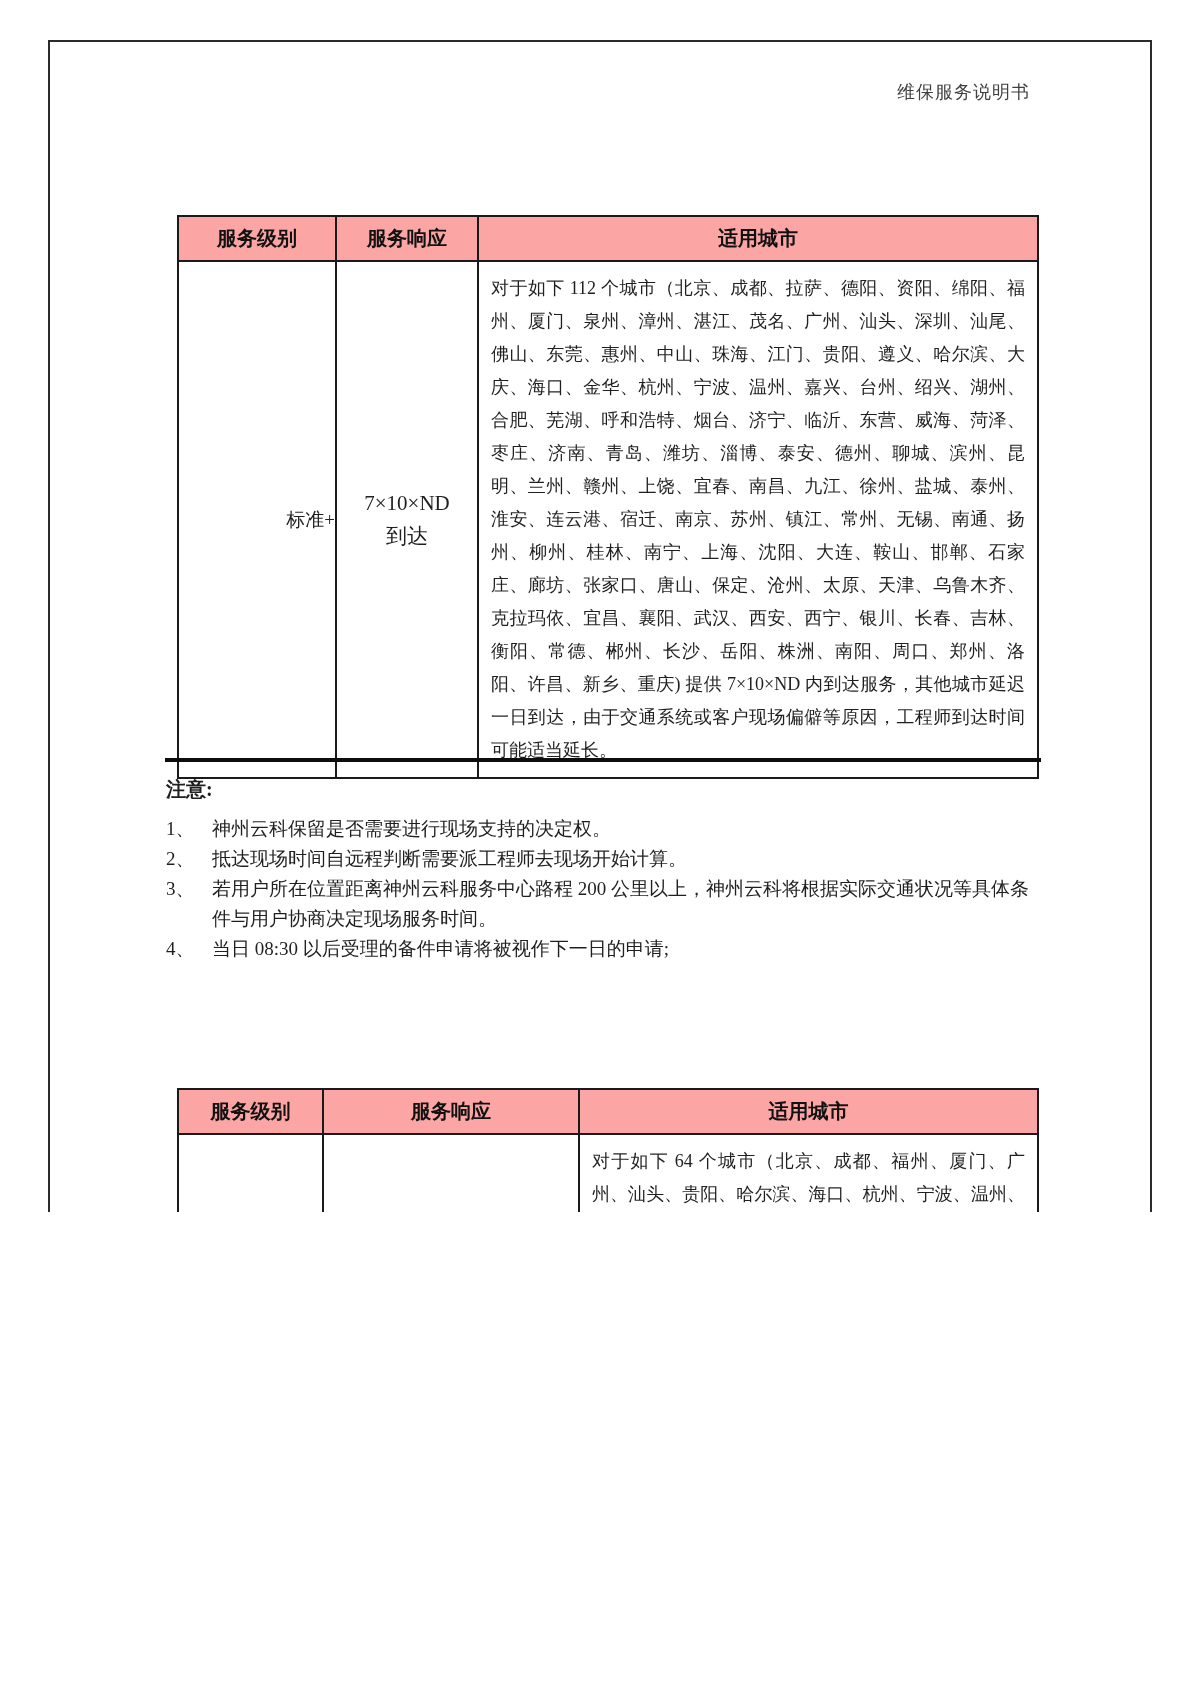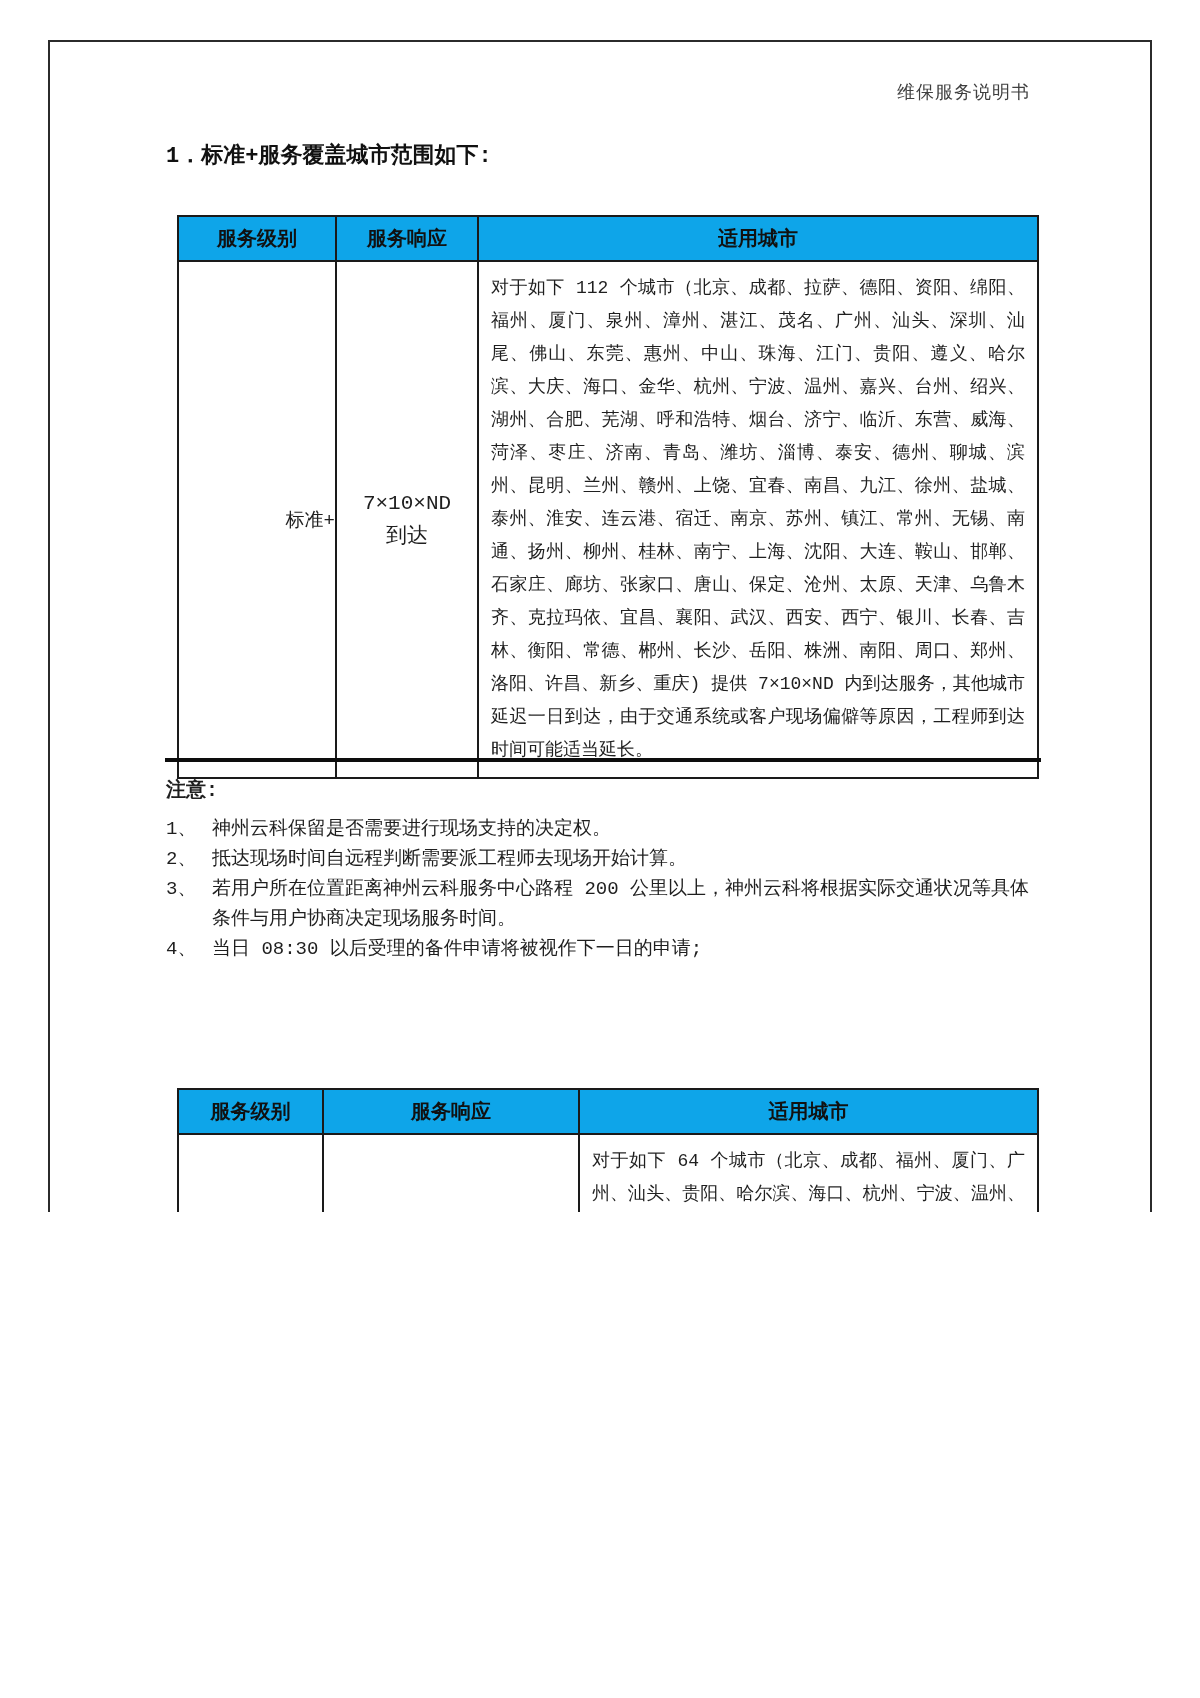--- a/index.html
+++ b/index.html
@@ -1,19 +1,19 @@
 <!DOCTYPE html>
 <html><head>
 <meta charset="utf-8">
 <style>
   * { margin:0; padding:0; box-sizing:border-box; }
   html,body { background:#ffffff; }
   .page {
     position:relative; width:1200px; height:1212px; background:#ffffff;
-    font-family:Liberation Mono, monospace; color:#1f1f1f; overflow:hidden;padding-left:20px;
+    font-family:Liberation Serif, serif; color:#1f1f1f; overflow:hidden;padding-left:20px;
   }
   .border-frame {
     position:absolute; left:48px; top:40px; width:1104px; height:1618px;
     border:2px solid #2b2b2b;
   }
   .doc-header {
     position:absolute; top:80px; left:880px; width:150px;
     font-size:18px; color:#3f3f3f; letter-spacing:1px; text-align:right;
   }
   .section-heading {
@@ -23,21 +23,21 @@
   .heading-2 { top:1020px; }
 
   table.svc-table {
     position:absolute; left:177px; border-collapse:collapse; table-layout:fixed;
     width:860px; background:#fff;
   }
   .table-1 { top:215px; }
   .table-2 { top:1088px; }
   .svc-table th, .svc-table td { border:2px solid #1a1a1a; }
   .svc-table th {
-    background:#0ea5e9; height:45px; font-size:20px; font-weight:bold;
+    background:#fca5a5; height:45px; font-size:20px; font-weight:bold;
     text-align:center; vertical-align:middle; color:#111;
   }
   td.level-cell {
     text-align:right; vertical-align:middle; font-size:19px;
   }
   td.response-cell {
     text-align:center; vertical-align:middle; font-size:21px; line-height:33px;
     padding:6px 8px;
   }
   td.response-cell .resp-para { line-height:37px; }
@@ -69,21 +69,20 @@
 </style>
 </head>
 <body>
 
 <div class="page">
 
   <div class="border-frame"></div>
 
   <div class="doc-header">维保服务说明书</div>
 
-  <div class="section-heading heading-1">1．标准+服务覆盖城市范围如下:</div>
 
   <table class="svc-table table-1">
     <colgroup>
       <col style="width:158px">
         <col style="width:142px">
         <col style="width:560px">
     </colgroup>
     <thead>
       <tr>
         <th>服务级别</th>

